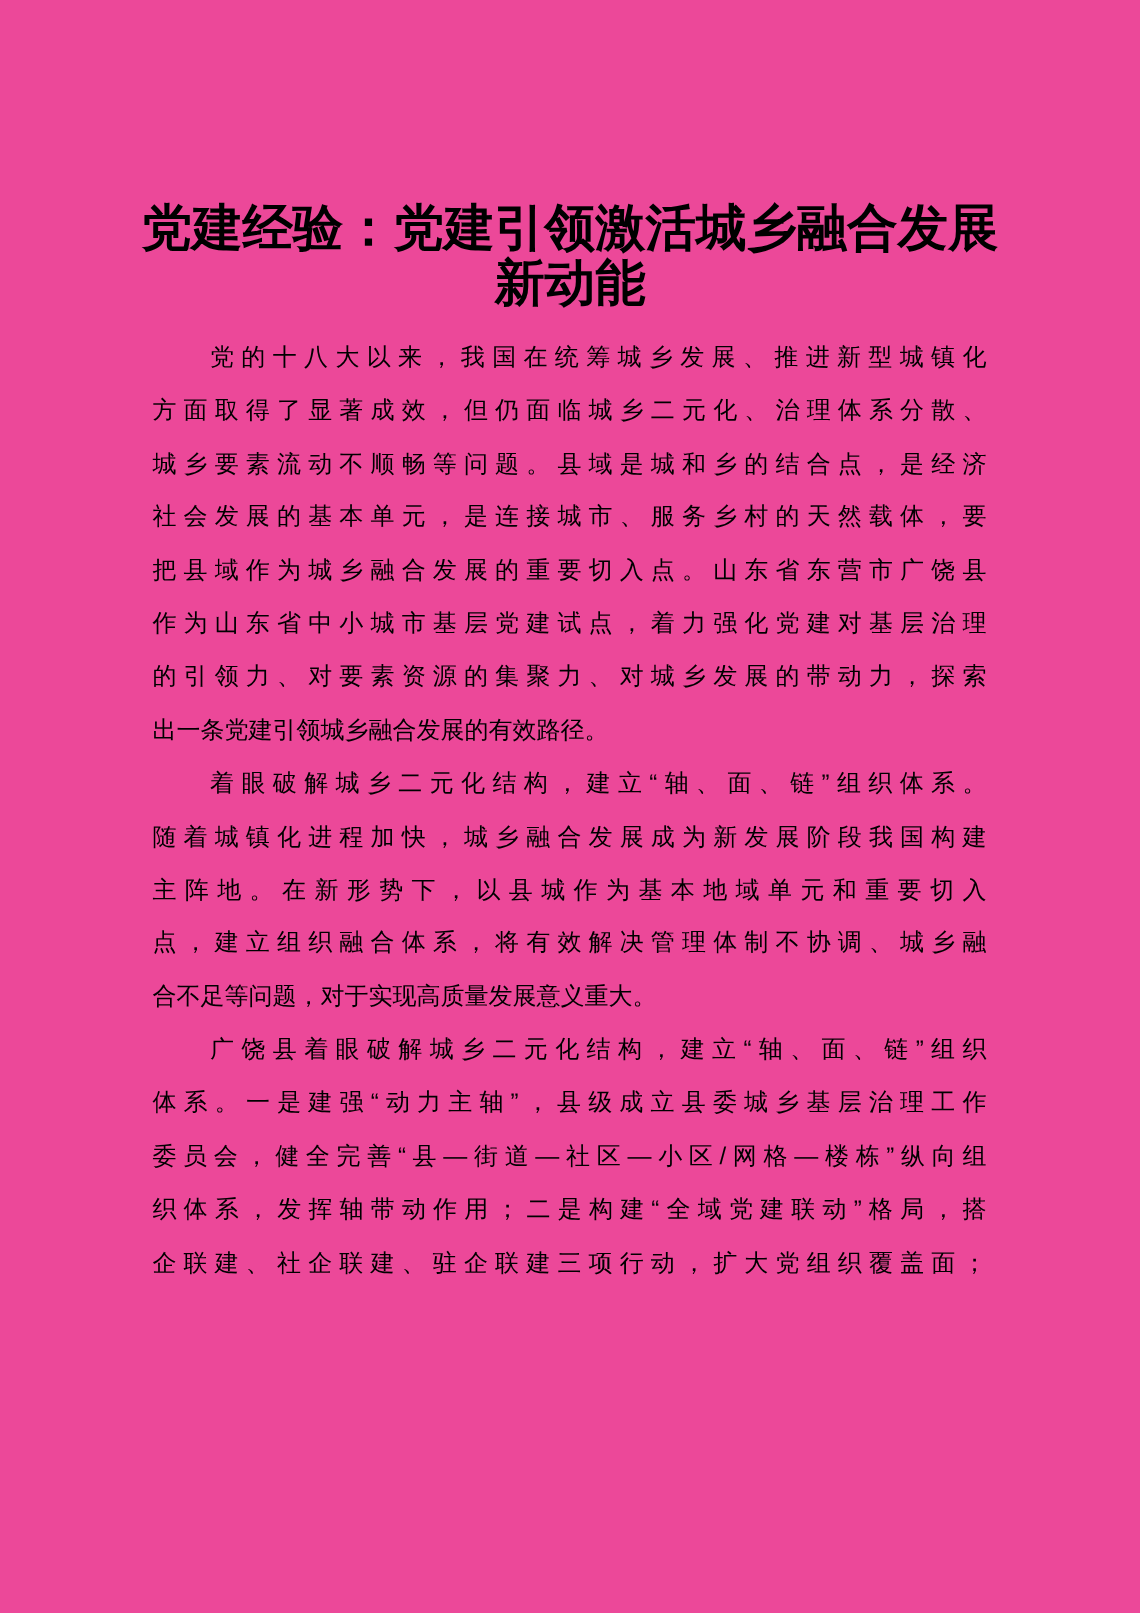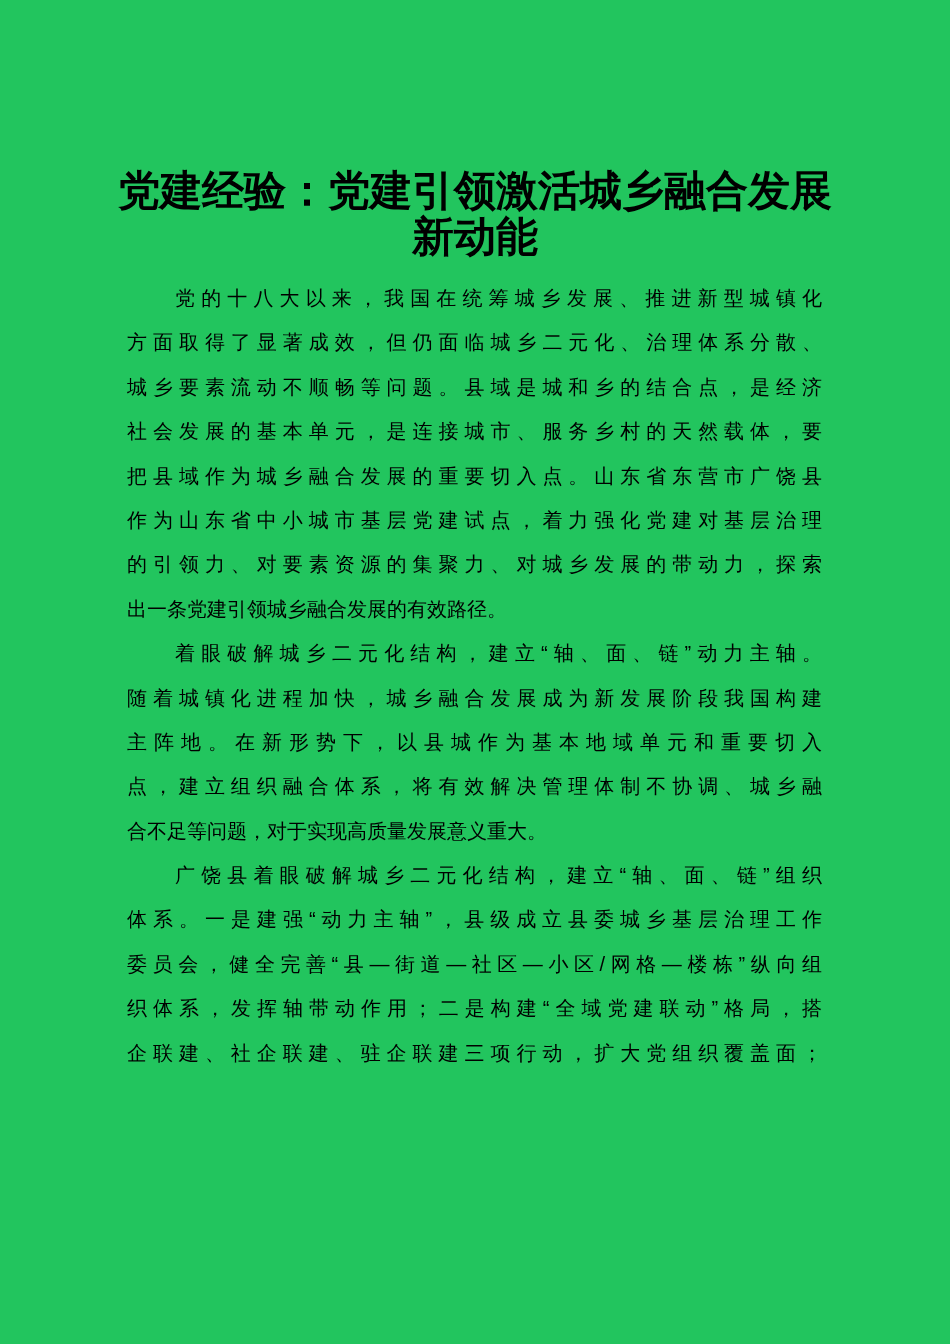--- a/index.html
+++ b/index.html
@@ -4,21 +4,21 @@
 <style>
   html, body {
     margin: 0;
     padding: 0;
     background: #ffffff;
   }
   .page {
     position: relative;
     width: 950px;
     height: 1344px;
-    background: #22c55e;
+    background: #ec4899;
     overflow: hidden;
     color: #000000;
   }
   .doc-title {
     position: absolute;
     top: 168px;
     left: 0;
     width: 950px;
     margin: 0;
     font-family: "Liberation Serif", "DejaVu Serif", serif;
@@ -67,21 +67,21 @@
       <span class="line">方面取得了显著成效，但仍面临城乡二元化、治理体系分散、</span>
       <span class="line">城乡要素流动不顺畅等问题。县域是城和乡的结合点，是经济</span>
       <span class="line">社会发展的基本单元，是连接城市、服务乡村的天然载体，要</span>
       <span class="line">把县域作为城乡融合发展的重要切入点。山东省东营市广饶县</span>
       <span class="line">作为山东省中小城市基层党建试点，着力强化党建对基层治理</span>
       <span class="line">的引领力、对要素资源的集聚力、对城乡发展的带动力，探索</span>
       <span class="line plast">出一条党建引领城乡融合发展的有效路径。</span>
     </p>
 
     <p class="para">
-      <span class="line first">着眼破解城乡二元化结构，建立“轴、面、链”动力主轴。</span>
+      <span class="line first">着眼破解城乡二元化结构，建立“轴、面、链”组织体系。</span>
       <span class="line">随着城镇化进程加快，城乡融合发展成为新发展阶段我国构建</span>
       <span class="line">主阵地。在新形势下，以县城作为基本地域单元和重要切入</span>
       <span class="line">点，建立组织融合体系，将有效解决管理体制不协调、城乡融</span>
       <span class="line plast">合不足等问题，对于实现高质量发展意义重大。</span>
     </p>
 
     <p class="para">
       <span class="line first">广饶县着眼破解城乡二元化结构，建立“轴、面、链”组织</span>
       <span class="line">体系。一是建强“动力主轴”，县级成立县委城乡基层治理工作</span>
       <span class="line">委员会，健全完善“县—街道—社区—小区/网格—楼栋”纵向组</span>

